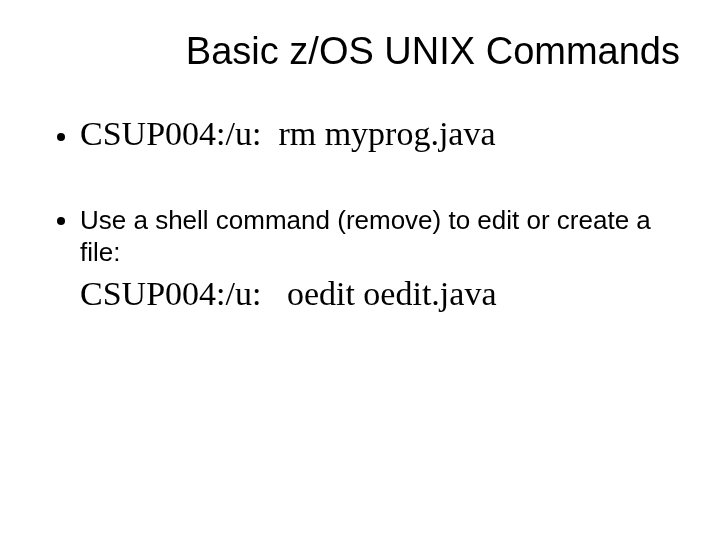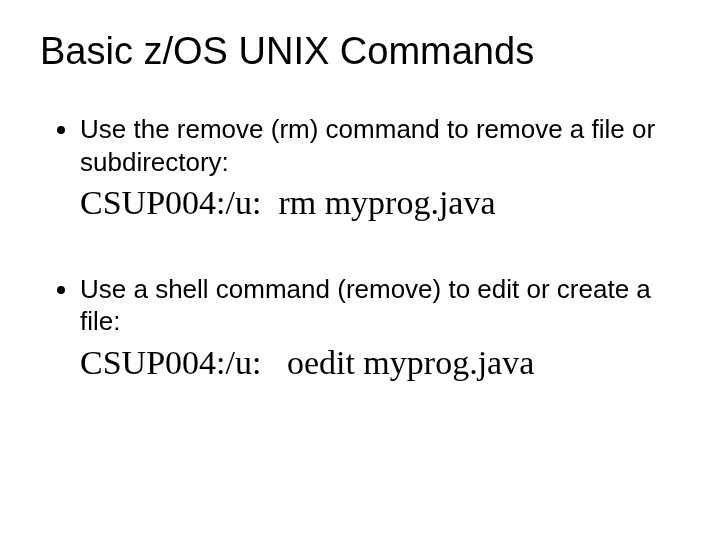--- a/index.html
+++ b/index.html
@@ -12,21 +12,21 @@
     color: #000;
   }
   .slide {
     box-sizing: border-box;
     width: 720px;
     height: 540px;
     padding: 30px 40px 40px 40px;
   }
   .title {
     font-size: 38px;
-    text-align: left;
+    text-align: right;
     margin: 0 0 40px 0;
     font-weight: normal;
   }
   ul.bullets {
     list-style: disc;
     padding-left: 40px;
     margin: 0;
   }
   ul.bullets > li {
     font-size: 26px;
@@ -44,21 +44,20 @@
     margin-top: 4px;
   }
 </style>
 </head>
 <body>
 
 <div class="slide">
   <h1 class="title">Basic z/OS UNIX Commands</h1>
   <ul class="bullets">
     <li>
-      <span class="lead">Use the remove (rm) command to remove a file or subdirectory:</span>
       <span class="cmd">CSUP004:/u:  rm myprog.java</span>
     </li>
     <li>
       <span class="lead">Use a shell command (remove) to edit or create a file:</span>
-      <span class="cmd">CSUP004:/u:   oedit myprog.java</span>
+      <span class="cmd">CSUP004:/u:   oedit oedit.java</span>
     </li>
   </ul>
 </div>
 
 </body></html>

